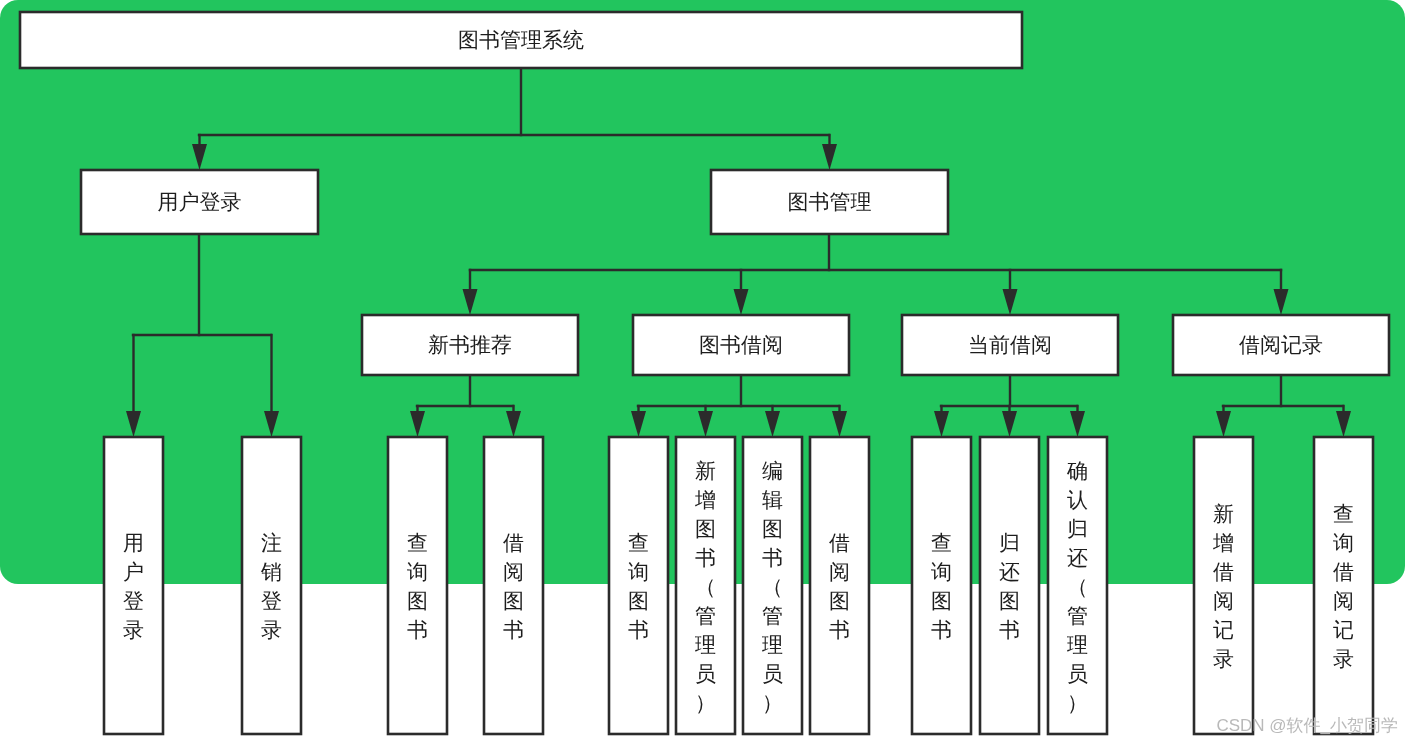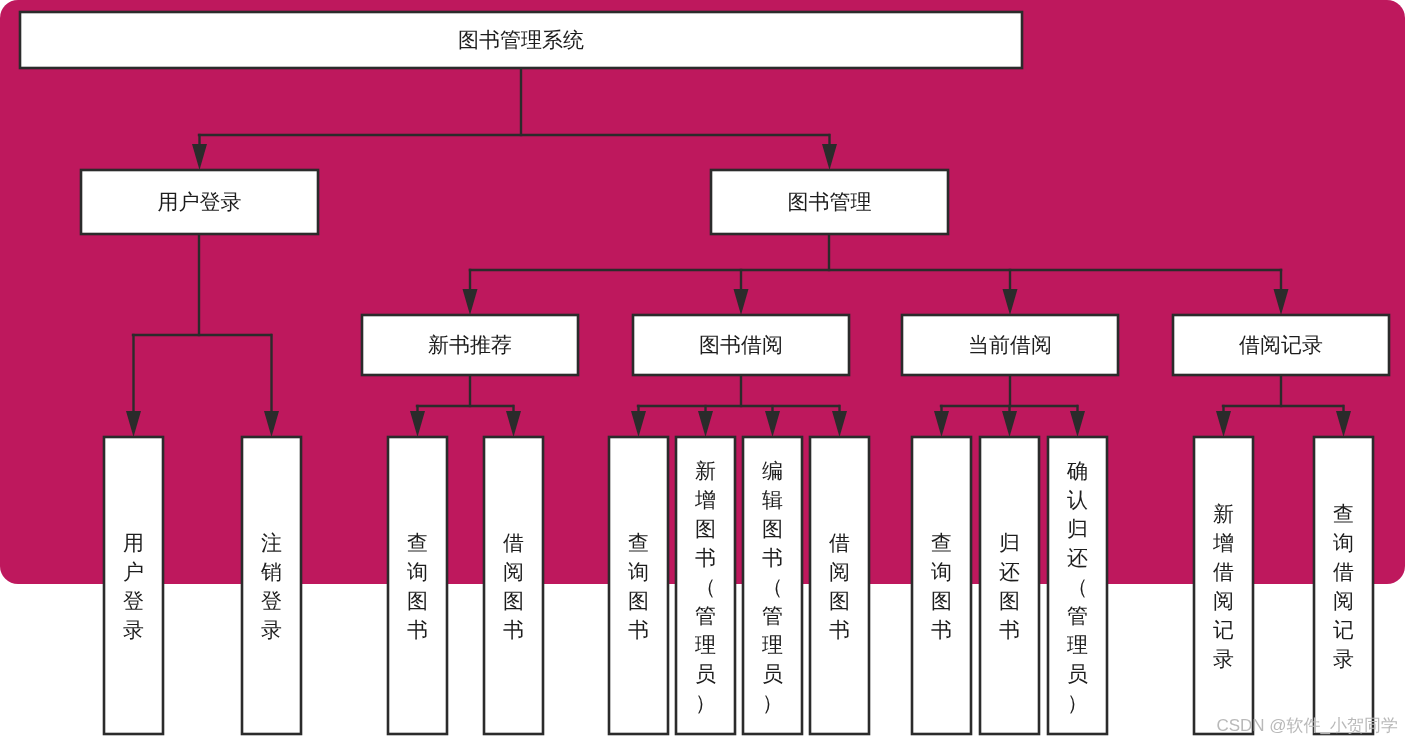--- a/index.html
+++ b/index.html
@@ -10,21 +10,21 @@
   body {
     width: 1405px;
     height: 747px;
     font-family: "Liberation Sans", sans-serif;
     overflow: hidden;
   }
   #diagram-root {
     position: relative;
     width: 1405px;
     height: 584px;
-    background: #be185d;
+    background: #22c55e;
     border-radius: 18px;
   }
   svg.diagram-svg {
     position: absolute;
     top: 0;
     left: 0;
     width: 1405px;
     height: 747px;
   }
   .node-rect {

